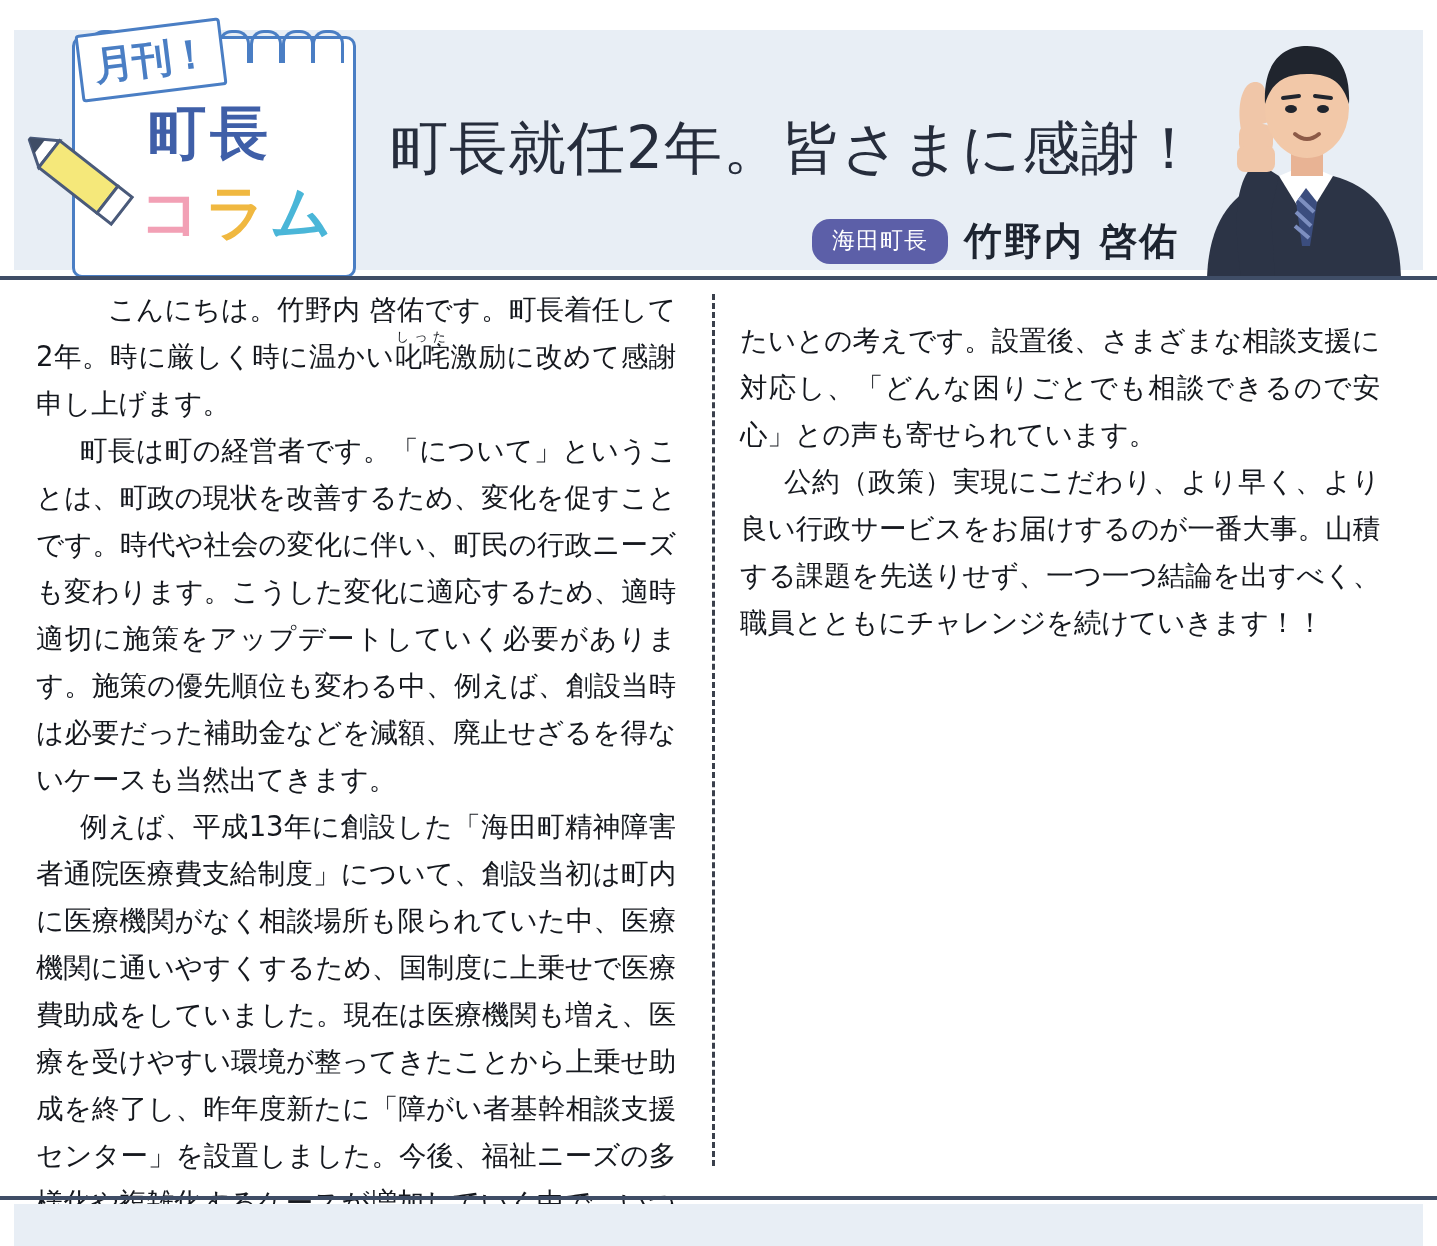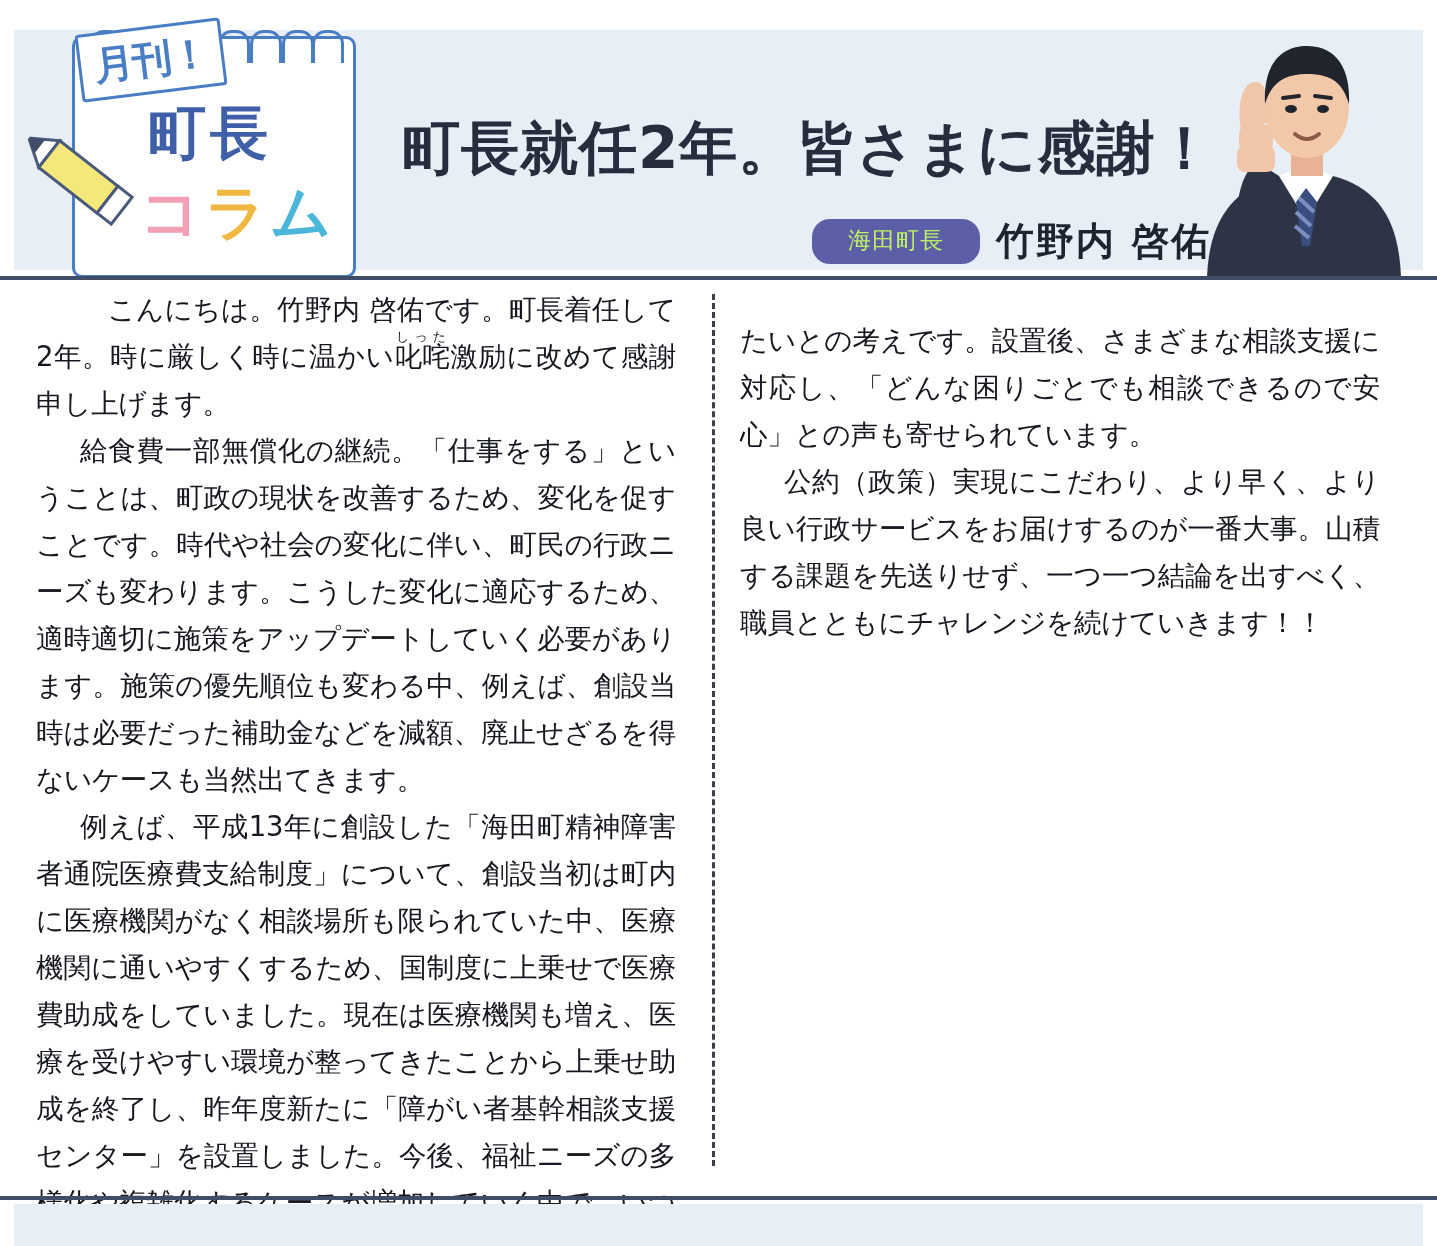--- a/index.html
+++ b/index.html
@@ -134,43 +134,43 @@
     left: -44px;
     top: 130px;
     width: 120px;
     height: 46px;
     transform: rotate(38deg);
   }
 
   
   .title-main {
     position: absolute;
-    left: 402px;
+    left: 390px;
     top: 110px;
     font-size: 58px;
-    font-weight: bold;
+    font-weight: normal;
     color: #262d3c;
     letter-spacing: 1px;
     white-space: nowrap;
     font-family: "DejaVu Sans", sans-serif;
   }
   .byline {
     position: absolute;
     left: 812px;
     top: 216px;
     display: flex;
     align-items: center;
     gap: 16px;
   }
   .byline-badge {
     display: inline-block;
     background: #5c5fa8;
-    color: #bef264;
+    color: #ffffff;
     border-radius: 18px;
-    padding: 6px 36px 8px;
+    padding: 6px 20px 8px;
     font-size: 23px;
     letter-spacing: 1px;
     font-family: "DejaVu Sans", sans-serif;
   }
   .byline-name {
     font-size: 38px;
     font-weight: bold;
     color: #1d2430;
     letter-spacing: 2px;
     font-family: "DejaVu Sans", sans-serif;
@@ -316,21 +316,21 @@
     <path d="M112 122 Q124 132 136 122" stroke="#8c5a47" stroke-width="4" fill="none" stroke-linecap="round"></path>
   </svg>
 
   <div class="header-rule"></div>
 </div>
 
 <div class="body-area">
 
   <div class="col col-left">
     <p>　こんにちは。竹野内 啓佑です。町長着任して2年。時に厳しく時に温かい<ruby>叱咤<rt>しった</rt></ruby>激励に改めて感謝申し上げます。</p>
-    <p>給食費一部無償化の継続。「仕事をする」ということは、町政の現状を改善するため、変化を促すことです。時代や社会の変化に伴い、町民の行政ニーズも変わります。こうした変化に適応するため、適時適切に施策をアップデートしていく必要があります。施策の優先順位も変わる中、例えば、創設当時は必要だった補助金などを減額、廃止せざるを得ないケースも当然出てきます。</p>
+    <p>町長は町の経営者です。「について」ということは、町政の現状を改善するため、変化を促すことです。時代や社会の変化に伴い、町民の行政ニーズも変わります。こうした変化に適応するため、適時適切に施策をアップデートしていく必要があります。施策の優先順位も変わる中、例えば、創設当時は必要だった補助金などを減額、廃止せざるを得ないケースも当然出てきます。</p>
     <p>例えば、平成13年に創設した「海田町精神障害者通院医療費支給制度」について、創設当初は町内に医療機関がなく相談場所も限られていた中、医療機関に通いやすくするため、国制度に上乗せで医療費助成をしていました。現在は医療機関も増え、医療を受けやすい環境が整ってきたことから上乗せ助成を終了し、昨年度新たに「障がい者基幹相談支援センター」を設置しました。今後、福祉ニーズの多様化や複雑化するケースが増加していく中で、いつも身近に相談でき、適切なサポートを提供する環境を整え</p>
   </div>
 
   <div class="divider"></div>
 
   <div class="col col-right">
     <p class="noindent">たいとの考えです。設置後、さまざまな相談支援に対応し、「どんな困りごとでも相談できるので安心」との声も寄せられています。</p>
     <p>公約（政策）実現にこだわり、より早く、より良い行政サービスをお届けするのが一番大事。山積する課題を先送りせず、一つ一つ結論を出すべく、職員とともにチャレンジを続けていきます！！</p>
   </div>
 </div>

